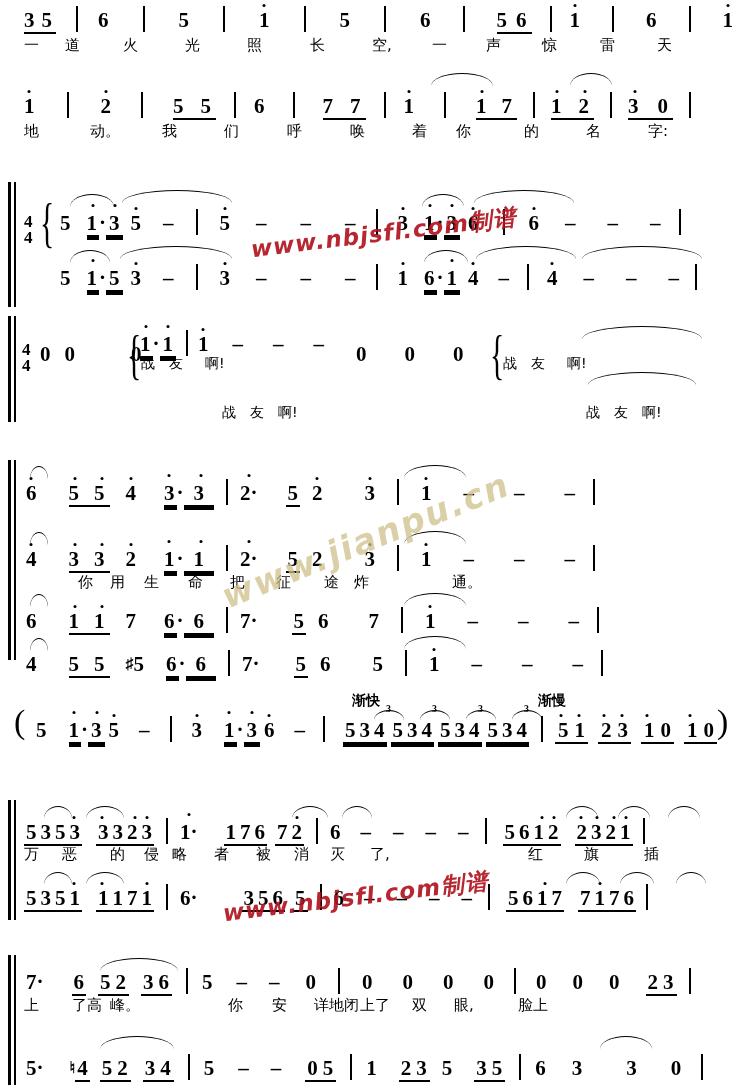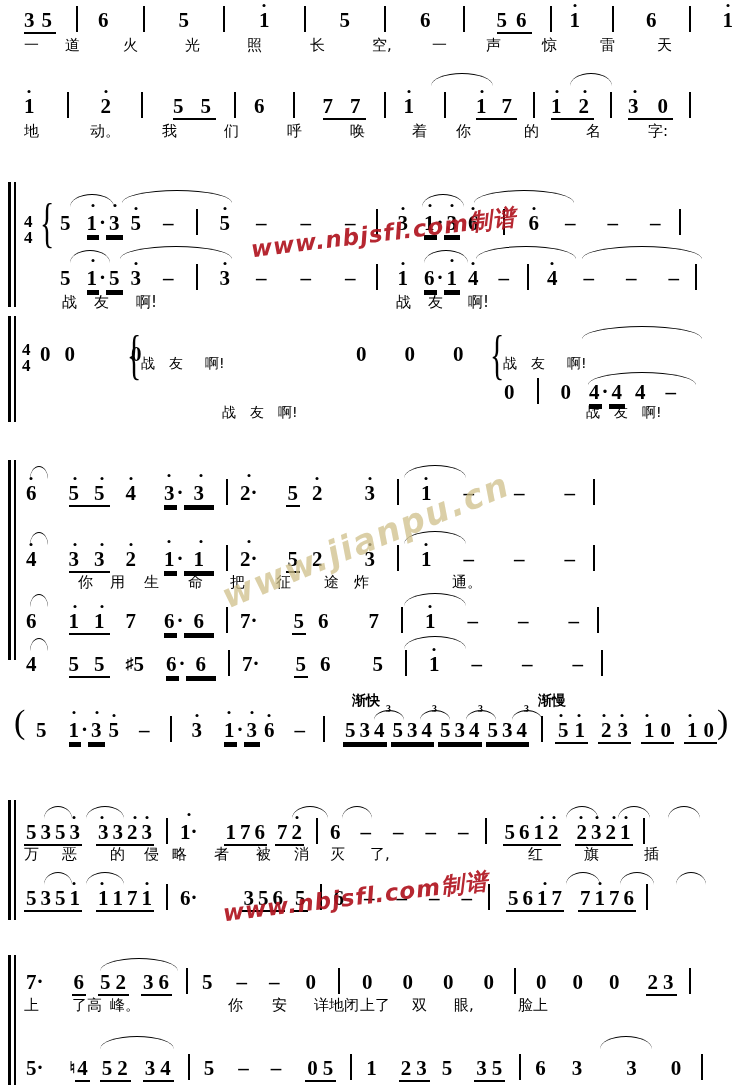--- a/index.html
+++ b/index.html
@@ -180,62 +180,57 @@
     <span class="n"><span class="num">4</span><span class="dot-up"></span></span>
     <span class="dash" style="margin-left:22px;">–</span><span class="dash" style="margin-left:32px;">–</span><span class="dash" style="margin-left:32px;">–</span>
     <span class="bar" style="margin:0 12px;"></span>
   </div>
   <div class="slur" style="left:70px;top:250px;width:40px;"></div>
   <div class="slur" style="left:120px;top:246px;width:112px;"></div>
   <div class="slur" style="left:424px;top:250px;width:44px;"></div>
   <div class="slur" style="left:476px;top:246px;width:100px;"></div>
   <div class="slur" style="left:582px;top:246px;width:120px;"></div>
 
-  <div class="abs lyr" style="left:62px;top:293px;">
-    <span style="display:inline-block;width:32px;">战</span><span style="display:inline-block;width:42px;">友</span><span style="display:inline-block;width:260px;">啊!</span><span style="display:inline-block;width:32px;">战</span><span style="display:inline-block;width:40px;">友</span><span style="display:inline-block;width:40px;">啊!</span>
-  </div>
 
   <div class="brace" style="left:8px;top:316px;height:106px;">
     <span class="b1" style="height:106px;"></span>
       <span class="b2" style="height:106px;"></span>
   </div>
   <div class="ts" style="left:22px;top:342px;">
     <span class="t">4</span>
     <span class="b">4</span>
   </div>
 
   <div class="abs" style="left:40px;top:344px;">
     <span class="num">0</span><span class="num" style="margin-left:14px;">0</span>
     <span class="num" style="margin-left:52px;">0</span>
   </div>
   <div class="cbrace" style="left:127px;top:328px;">{</div>
 
+  <div class="abs" style="left:140px;top:330px;">
+    <span class="n"><span class="num beam2" style="padding:0 2px 0 0;">1</span><span class="dot-up" style="left:6px;"></span><span class="aug">·</span><span class="num beam2" style="padding:0 3px;">1</span><span class="dot-up" style="left:auto;right:5px;"></span></span>
+    <span class="bar" style="margin:0 6px;"></span>
+    <span class="n"><span class="num">1</span><span class="dot-up"></span></span>
+    <span class="dash" style="margin-left:20px;">–</span><span class="dash" style="margin-left:30px;">–</span><span class="dash" style="margin-left:30px;">–</span>
+  </div>
   <div class="abs lyr" style="left:141px;top:355px;font-size:14px;">
     <span style="display:inline-block;width:28px;">战</span><span style="display:inline-block;width:28px;">友</span><span style="display:inline-block;width:30px;padding-left:8px;">啊!</span>
   </div>
 
   <div class="abs lyr" style="left:222px;top:404px;font-size:14px;">
     <span style="display:inline-block;width:28px;">战</span><span style="display:inline-block;width:28px;">友</span><span style="display:inline-block;width:30px;">啊!</span>
   </div>
 
   <div class="abs" style="left:356px;top:344px;">
     <span class="num">0</span><span class="num" style="margin-left:38px;">0</span><span class="num" style="margin-left:38px;">0</span>
   </div>
   <div class="cbrace" style="left:490px;top:328px;">{</div>
   <div class="slur" style="left:582px;top:326px;width:120px;"></div>
   <div class="abs lyr" style="left:503px;top:355px;font-size:14px;">
     <span style="display:inline-block;width:28px;">战</span><span style="display:inline-block;width:28px;">友</span><span style="display:inline-block;width:30px;padding-left:8px;">啊!</span>
-  </div>
-  <div class="abs" style="left:504px;top:378px;">
-    <span class="num">0</span>
-    <span class="bar" style="margin:0 18px;"></span>
-    <span class="num">0</span>
-    <span class="n" style="margin-left:14px;"><span class="num beam2" style="padding:0 2px 0 0;">4</span><span class="aug">·</span><span class="num beam2" style="padding:0 3px;">4</span></span>
-    <span class="num" style="margin-left:6px;">4</span>
-    <span class="dash" style="margin-left:16px;">–</span>
   </div>
   <div class="slur" style="left:588px;top:372px;width:108px;"></div>
   <div class="abs lyr" style="left:586px;top:404px;font-size:14px;">
     <span style="display:inline-block;width:28px;">战</span><span style="display:inline-block;width:28px;">友</span><span style="display:inline-block;width:30px;">啊!</span>
   </div>
 
   <div class="brace" style="left:8px;top:460px;height:200px;">
     <span class="b1" style="height:200px;"></span>
       <span class="b2" style="height:200px;"></span>
   </div>

